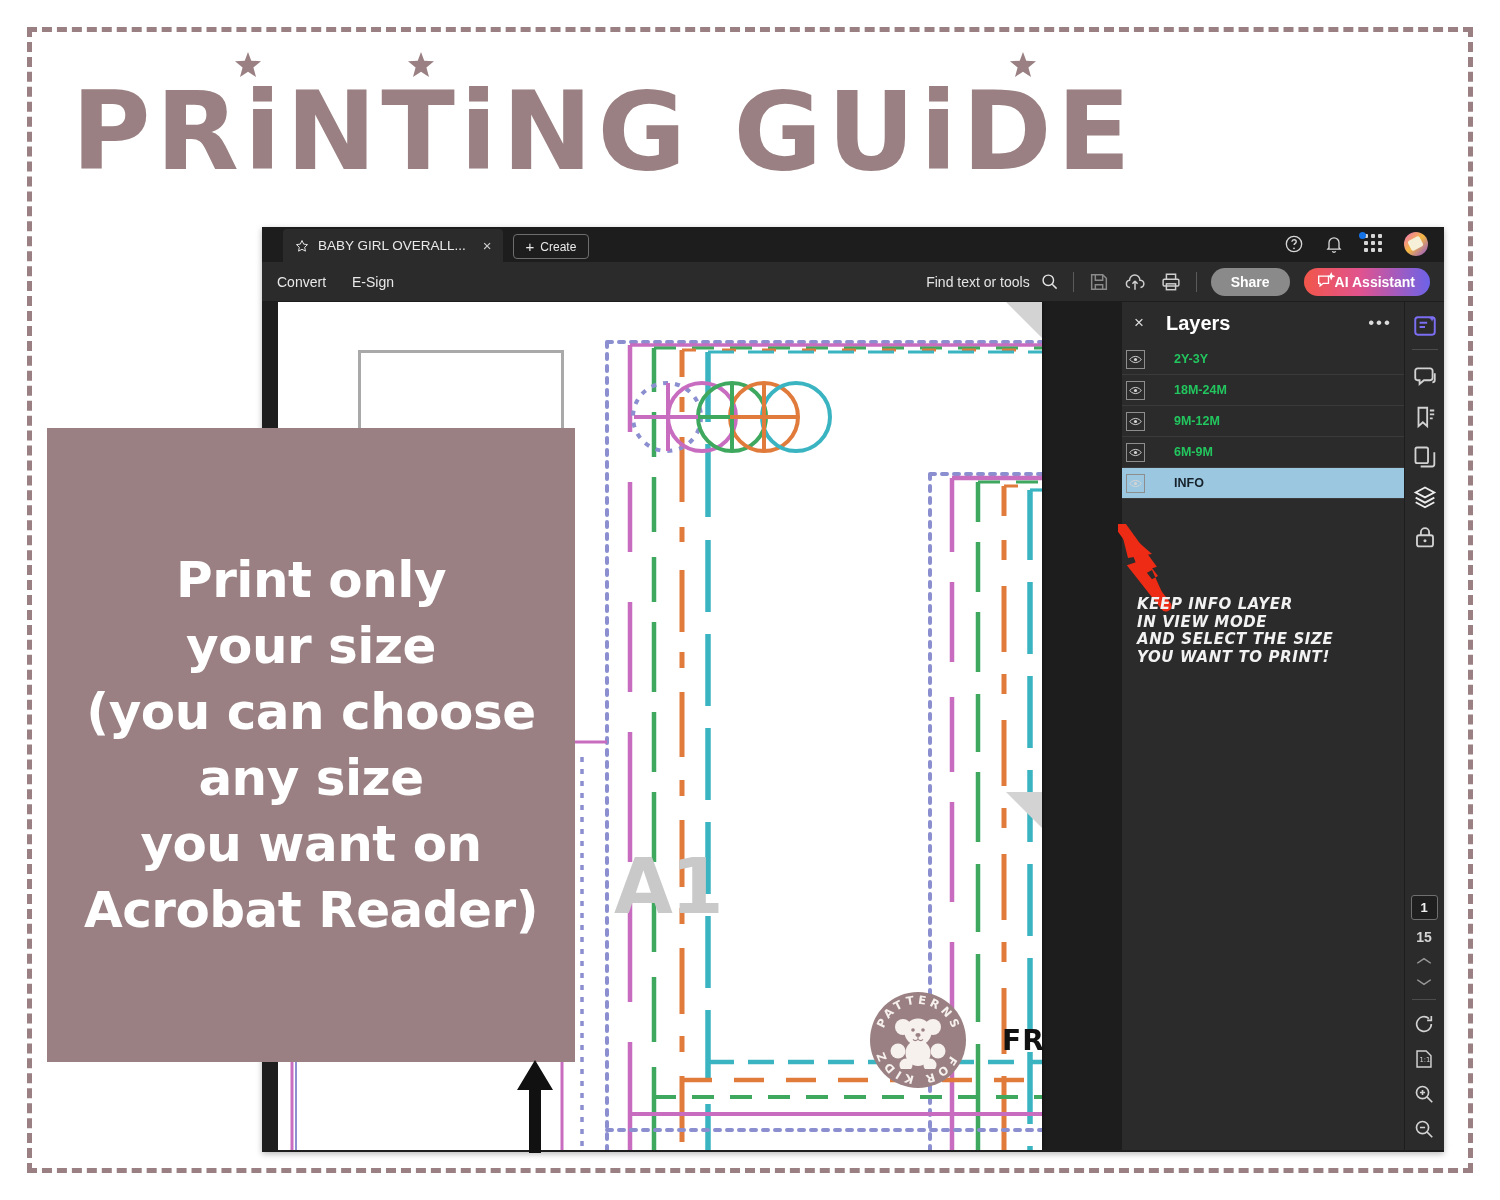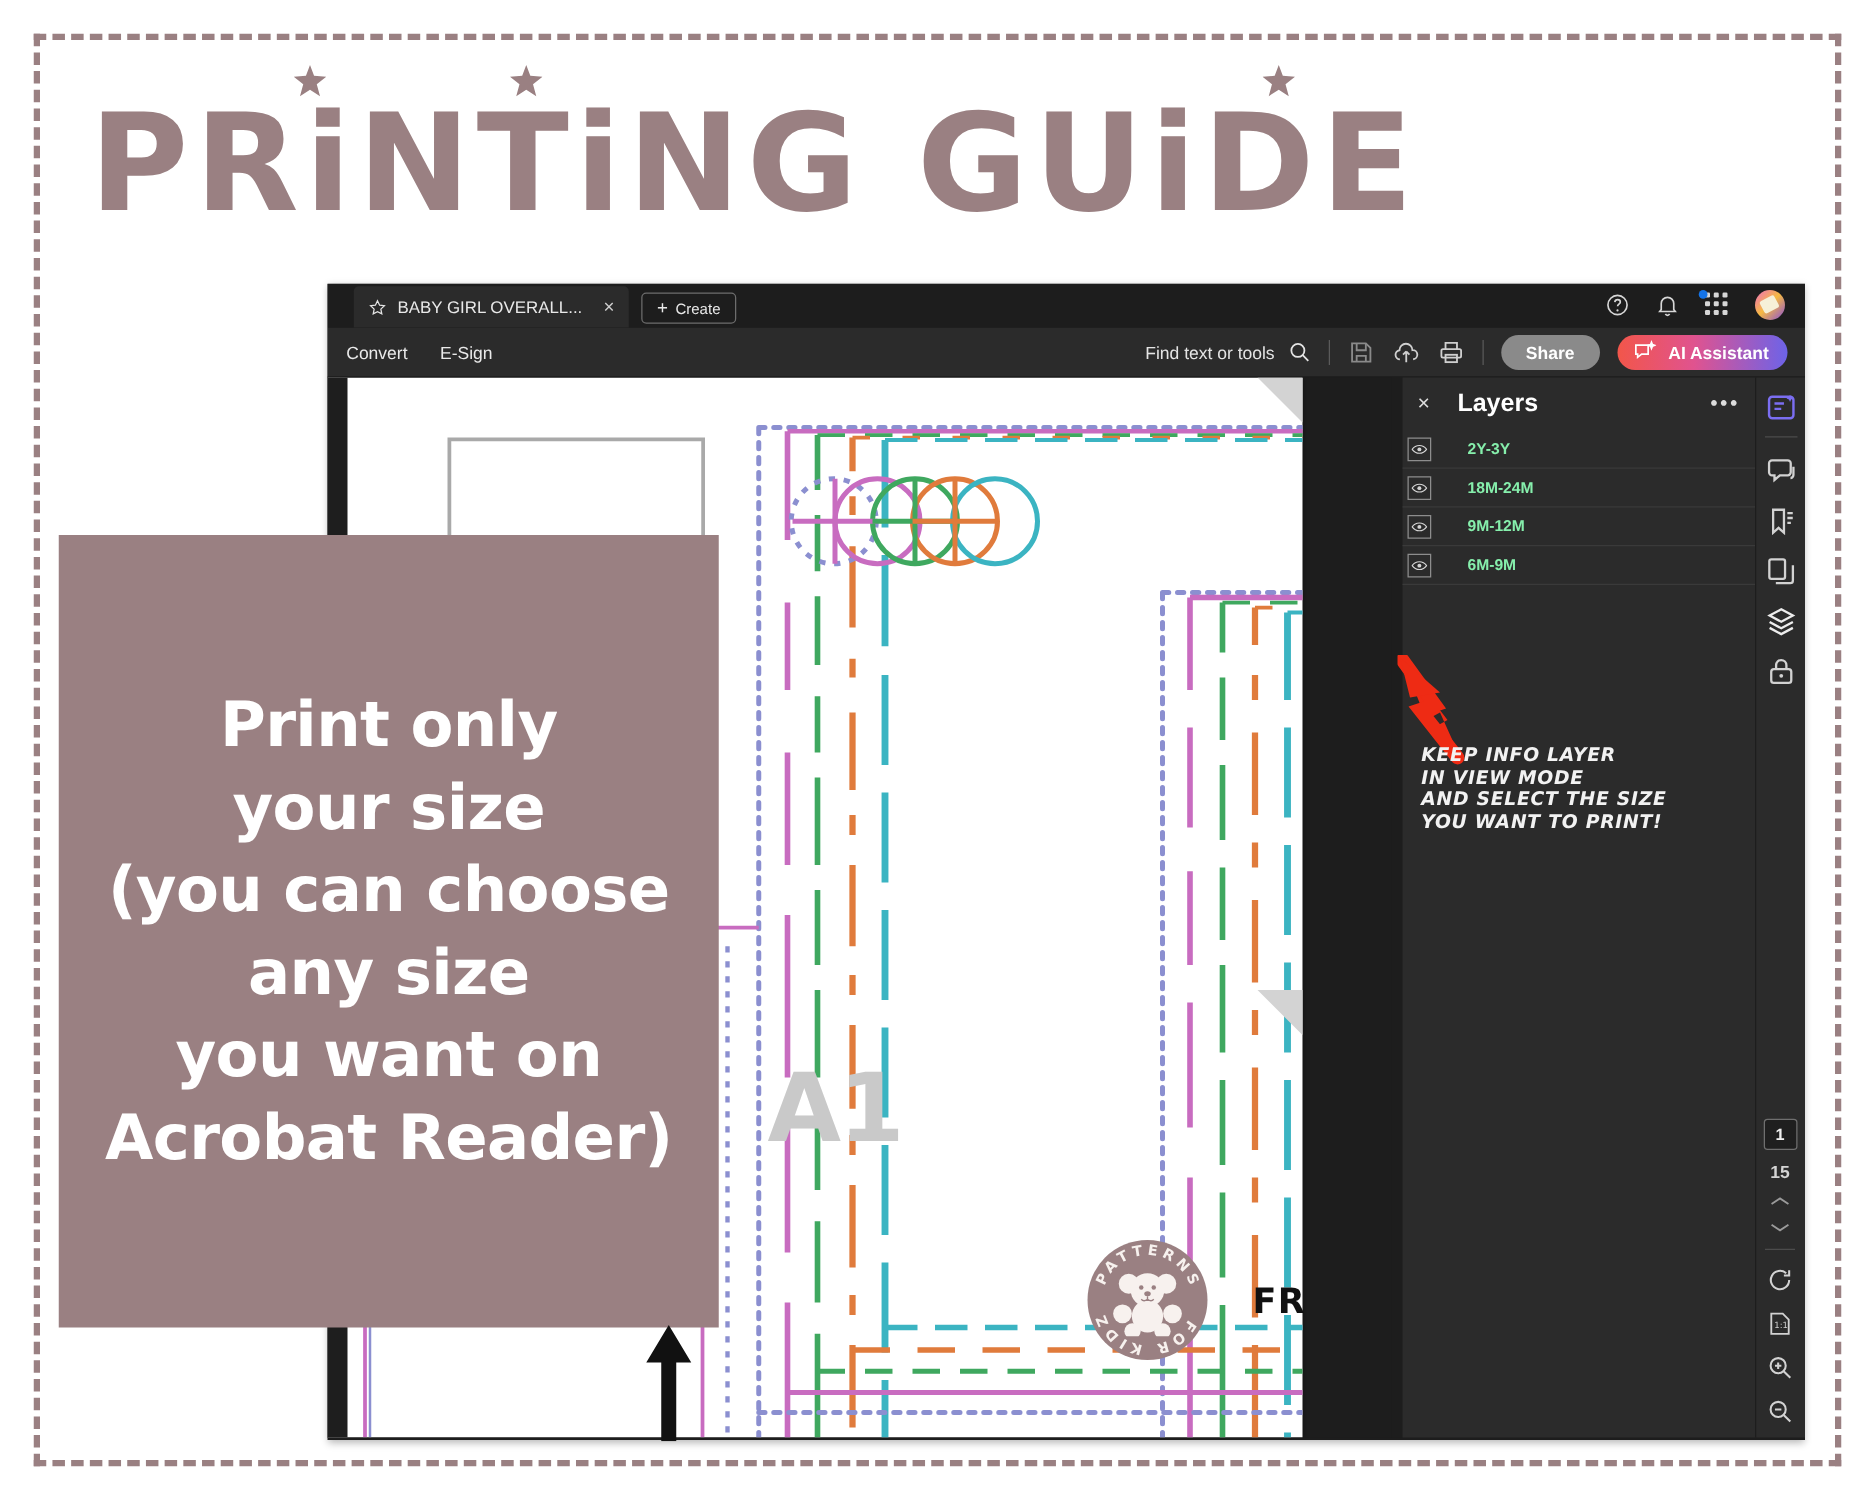--- a/index.html
+++ b/index.html
@@ -110,21 +110,21 @@
   .tb-icon.dim{ color:#8a8a8a; }
   .share-btn{
     height:28px;min-width:78px;border-radius:14px;background:#8a8a8a;
     color:#fff;font-size:14px;font-weight:bold;
     display:flex;align-items:center;justify-content:center;padding:0 20px;
   }
   .ai-btn{
     height:28px;border-radius:14px;
     background:linear-gradient(90deg,#f2564a 0%,#e0538f 45%,#6d63e8 100%);
     color:#fff;font-size:14px;font-weight:bold;
-    display:flex;align-items:center;gap:10px;padding:0 15px 0 12px;
+    display:flex;align-items:center;gap:0;padding:0 15px 0 12px;
   }
 
   
   .win-body{ position:relative; height:848px; background:#1d1d1d; display:flex; }
 
   
   .viewer{
     position:relative; width:851px; height:848px; background:#1d1d1d;
     overflow:hidden;
   }
@@ -204,21 +204,21 @@
     height:31px; display:flex; align-items:center;
     border-bottom:1px solid #3a3a3a; padding-left:4px;
   }
   .layer-row.selected{ background:#9cc7e0; }
   .vis-box{
     width:19px;height:19px;border:1px solid #8d8d8d;
     display:flex;align-items:center;justify-content:center;
     flex:0 0 19px; margin-right:4px; cursor:pointer;
   }
   .layer-name{
-    margin-left:25px; color:#86efac; font-size:12.5px; font-weight:bold;
+    margin-left:25px; color:#22c55e; font-size:12.5px; font-weight:bold;
   }
   .layer-row.selected .layer-name{ color:#16222b; }
 
   
   .red-arrow{ position:absolute; left:1118px; top:524px; }
   .annot{
     position:absolute; left:1137px; top:596px;
     font-family:"DejaVu Sans", sans-serif;
     font-weight:bold; font-style:italic;
     color:#f2f2f2; font-size:15px; line-height:1.18;
@@ -528,20 +528,29 @@
         </div>
         <div class="layer-row">
           <span class="vis-box">
             <svg width="13" height="9" viewBox="0 0 18 12" fill="none" stroke="#d4d4d4" stroke-width="1.3">
                 <path d="M1 6s3-4.3 8-4.3S17 6 17 6s-3 4.3-8 4.3S1 6 1 6z"></path>
                 <circle cx="9" cy="6" r="2.2" fill="#d4d4d4" stroke="none"></circle>
               </svg>
           </span>
           <span class="layer-name">6M-9M</span>
         </div>
+        <div class="layer-row selected">
+          <span class="vis-box">
+            <svg width="13" height="9" viewBox="0 0 18 12" fill="none" stroke="#d4d4d4" stroke-width="1.3">
+                <path d="M1 6s3-4.3 8-4.3S17 6 17 6s-3 4.3-8 4.3S1 6 1 6z"></path>
+                <circle cx="9" cy="6" r="2.2" fill="#d4d4d4" stroke="none"></circle>
+              </svg>
+          </span>
+          <span class="layer-name">INFO</span>
+        </div>
       </div>
     </div>
 
     <div class="right-rail">
       <svg class="rail-icon first" viewBox="0 0 24 24" fill="none" stroke="#7b6ef2" stroke-width="1.8">
           <rect x="3" y="4" width="18" height="16" rx="2.4"></rect>
           <path d="M7 9h7M7 13h5"></path>
           <path d="M18.5 2.6l.8 1.9 1.9.8-1.9.8-.8 1.9-.8-1.9-1.9-.8 1.9-.8z" fill="#7b6ef2" stroke="none"></path>
         </svg>
       <div class="rail-sep"></div>

